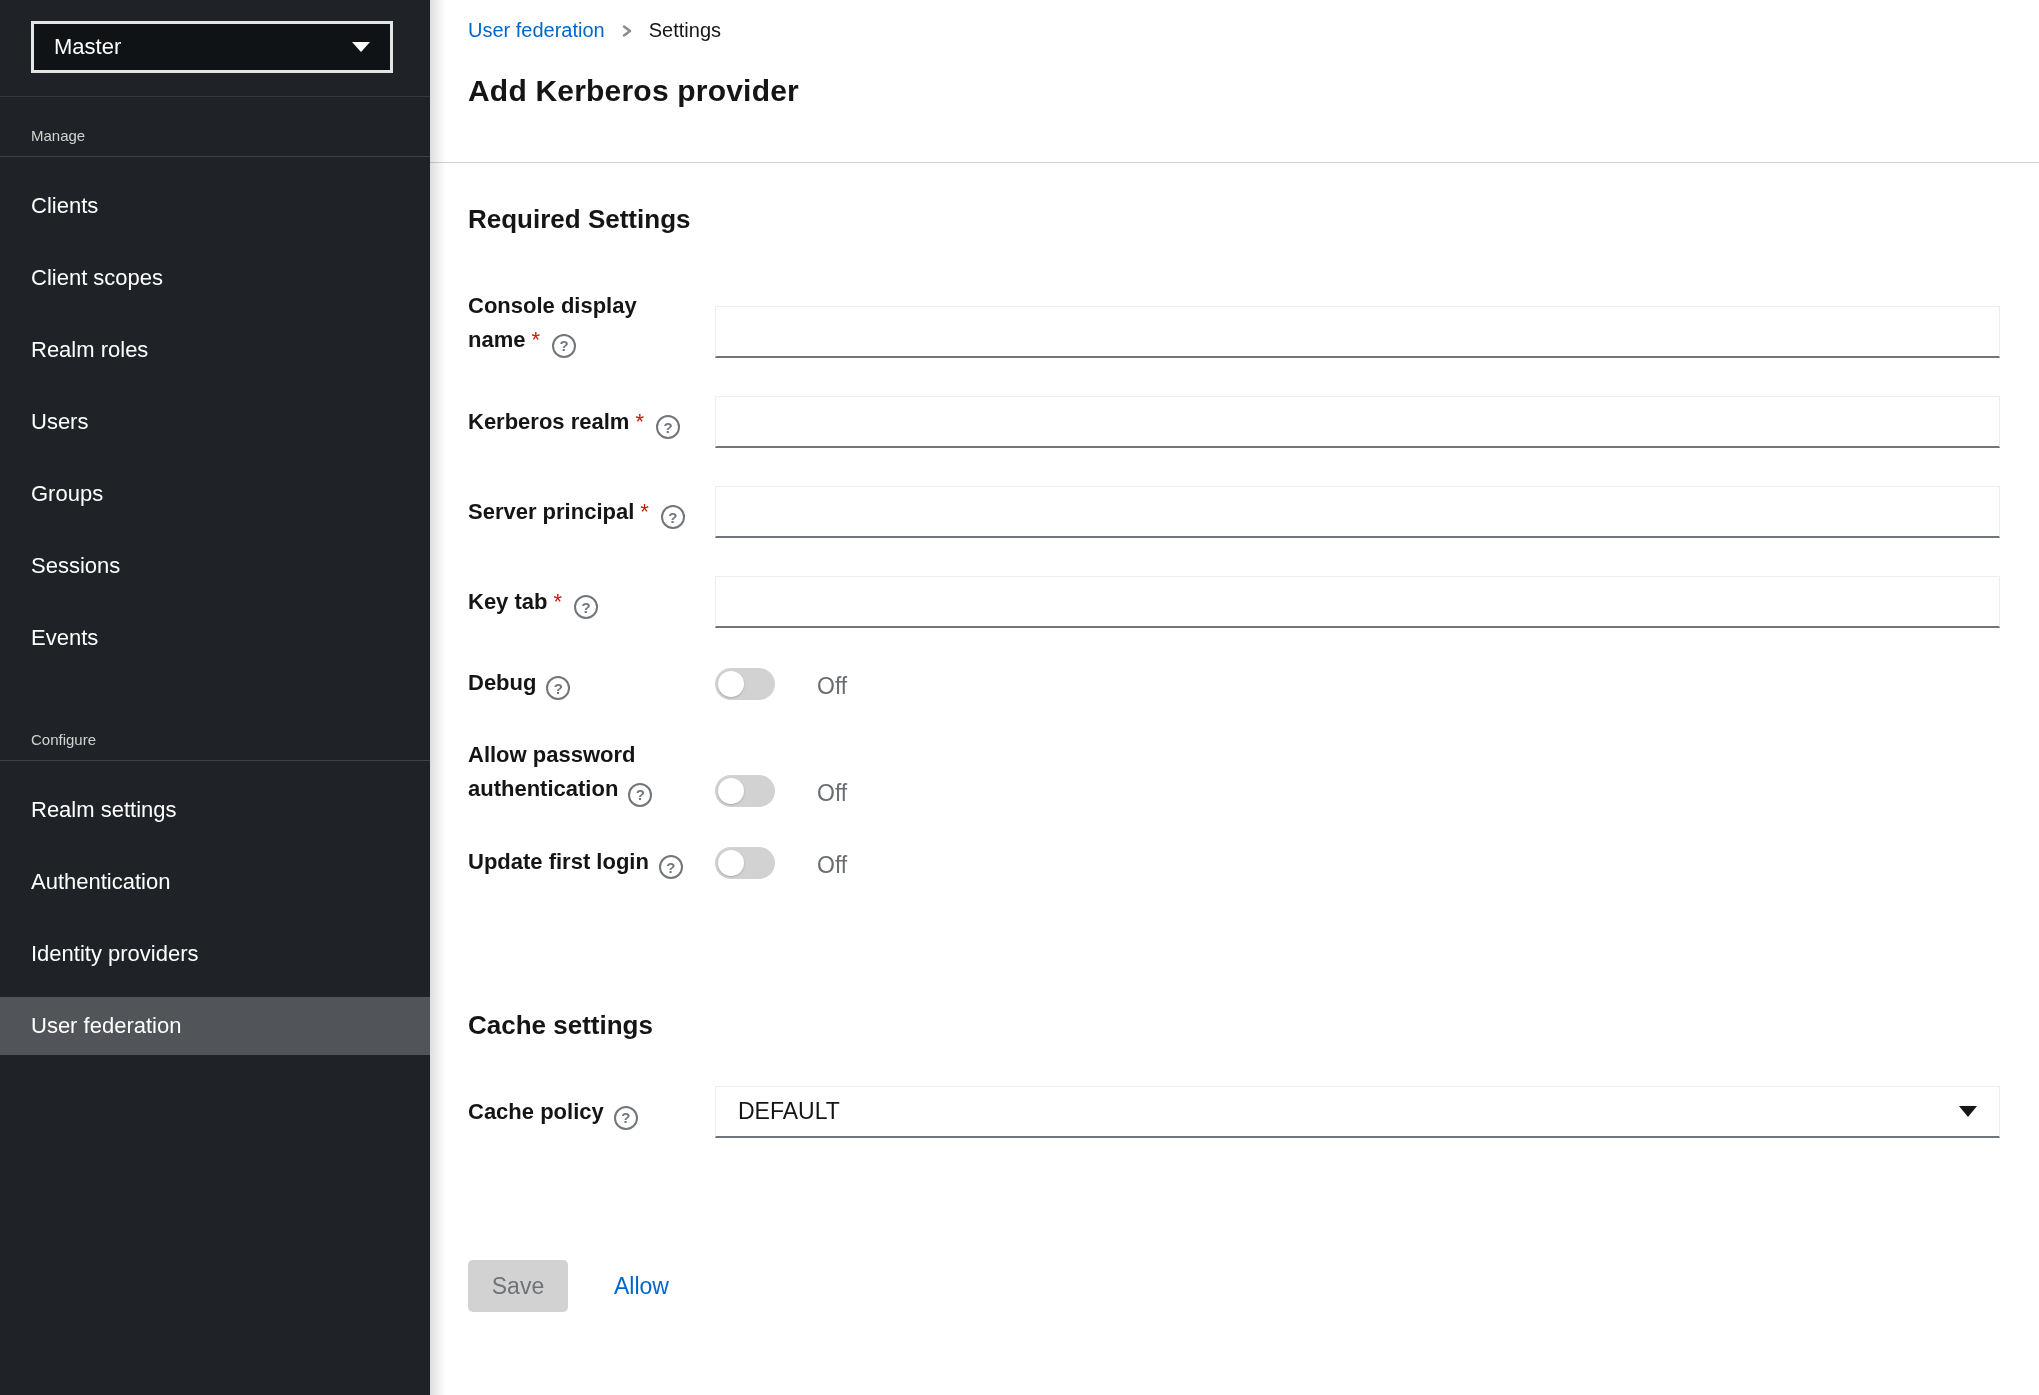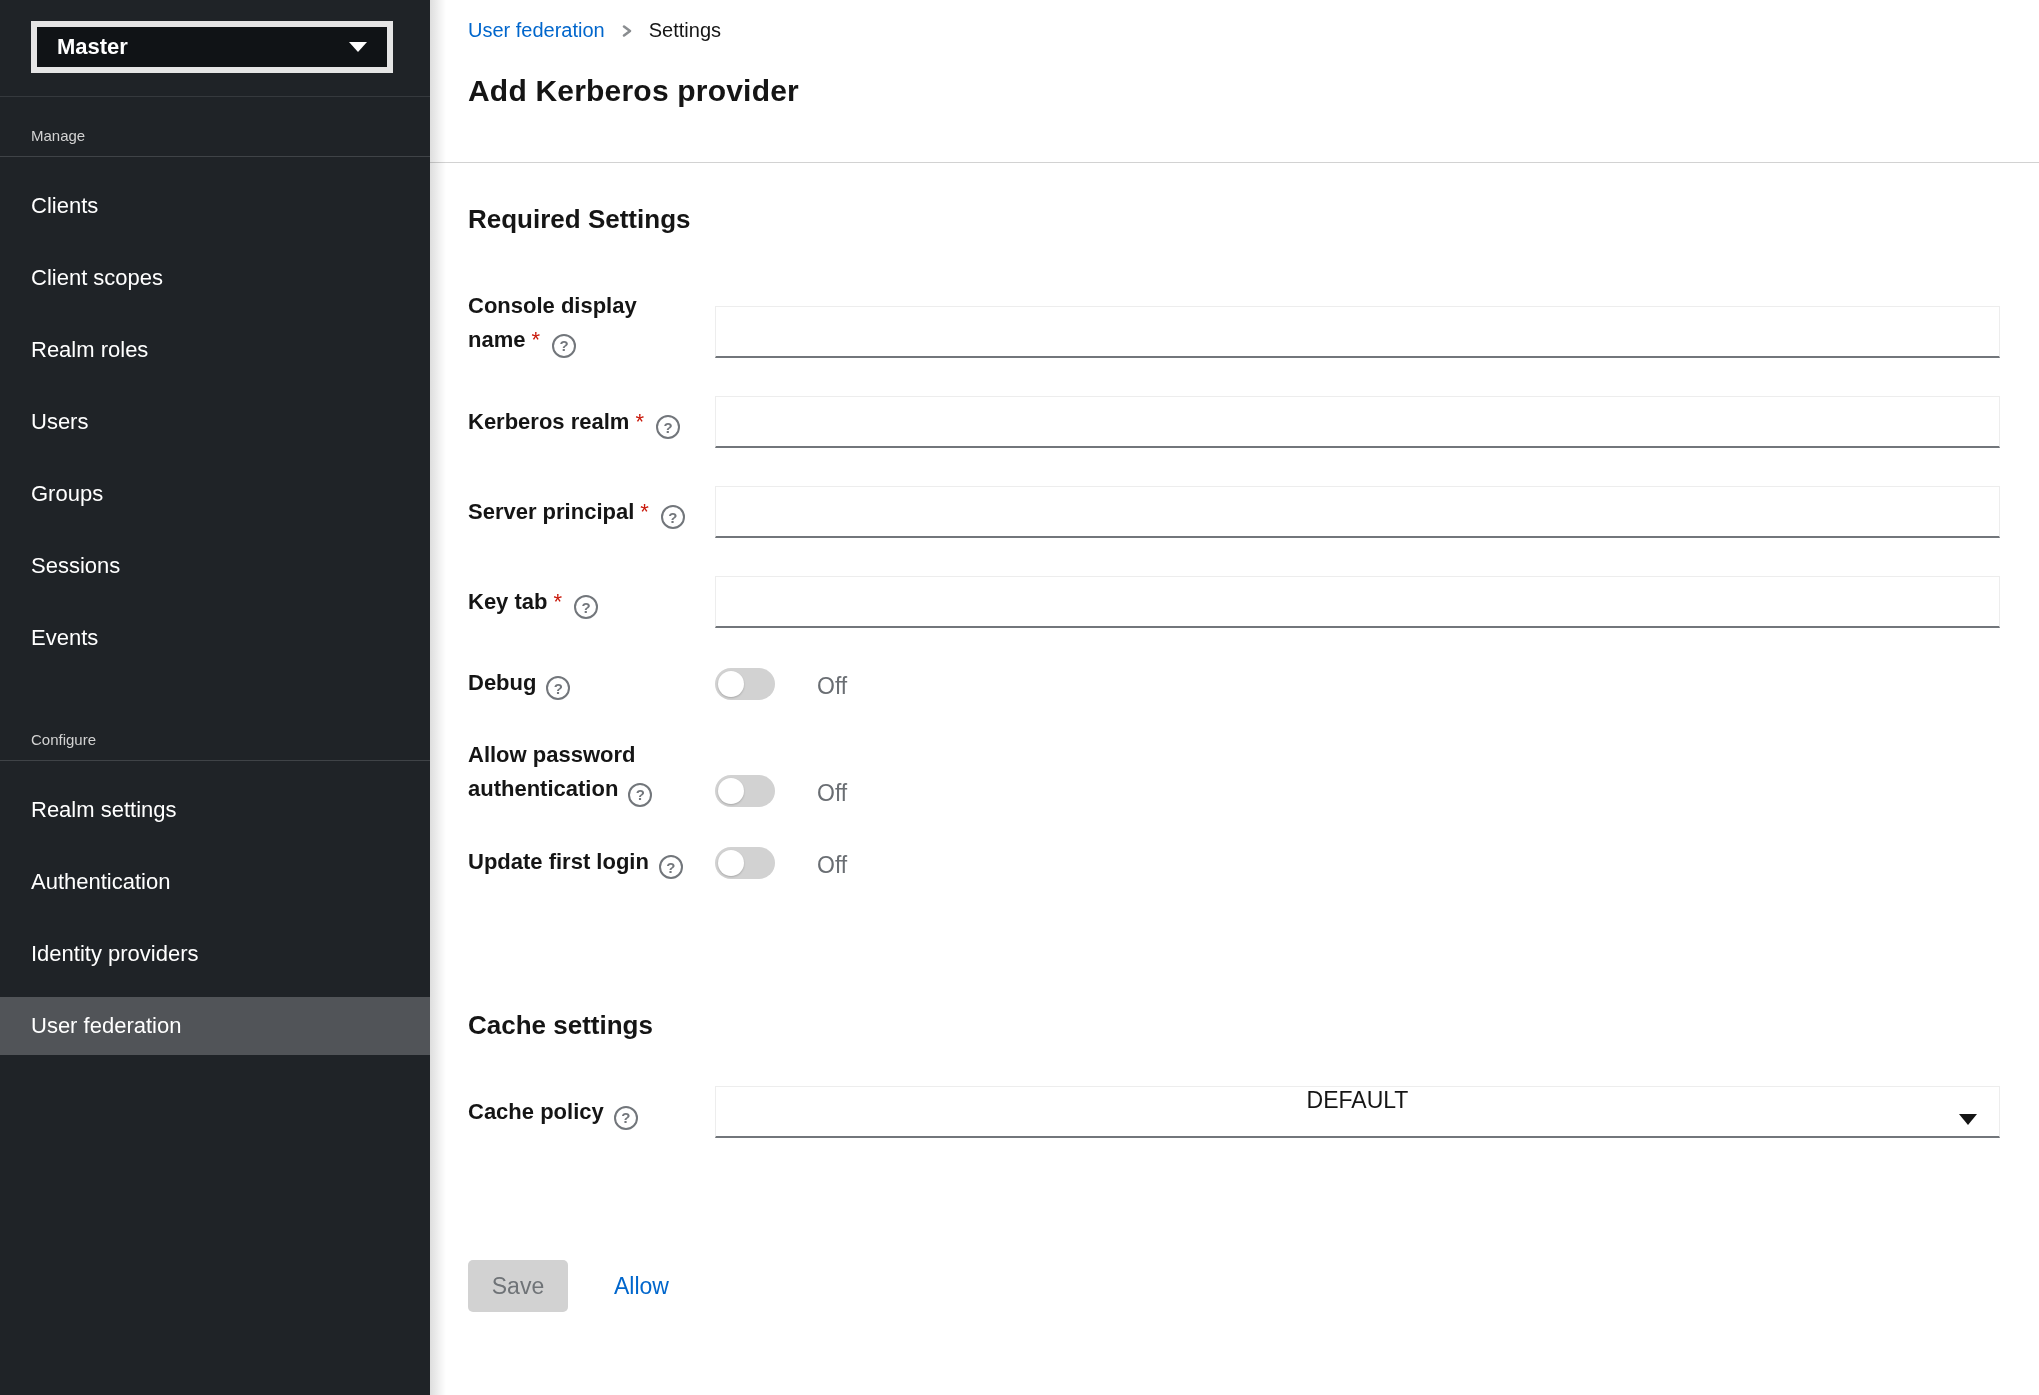--- a/index.html
+++ b/index.html
@@ -4,21 +4,21 @@
 <style>
   * { margin:0; padding:0; box-sizing:border-box; }
   html,body { width:2039px; height:1395px; overflow:hidden; }
   body { font-family:"Liberation Sans", sans-serif; background:#fff; color:#151515; }
 
   .app { display:flex; width:2039px; height:1395px; }
 
   
   .sidebar { width:430px; flex-shrink:0; background:#1f2327; color:#fff; display:flex; flex-direction:column; }
   .sidebar-header { height:97px; padding:21px 37px 0 31px; border-bottom:1px solid #35393d; }
-  .realm-selector { height:52px; width:100%; background:#101316; border:6px solid #e5e5e5; display:flex; align-items:center; justify-content:space-between; padding:0 20px; cursor:pointer;font-weight:bold; }
+  .realm-selector { height:52px; width:100%; background:#101316; border:3px solid #e5e5e5; display:flex; align-items:center; justify-content:space-between; padding:0 20px; cursor:pointer; }
   .realm-selector-label { font-size:22px; color:#fff; }
   .caret-down-white { width:0; height:0; border-left:9px solid transparent; border-right:9px solid transparent; border-top:10px solid #fff; }
 
   .nav-section-label { font-size:15px; color:#d2d2d2; padding:30px 0 12px 31px; }
   .nav-section--configure .nav-section-label { padding-top:50px; }
   .nav-section-divider { border-bottom:1px solid #3f4347; }
   .nav-list { list-style:none; margin-top:20px; }
   .nav-item { height:58px; margin-bottom:14px; display:flex; align-items:center; padding-left:31px; font-size:22px; color:#fff; cursor:pointer; }
   .nav-item.selected { background:#515458; }
 
@@ -53,21 +53,21 @@
 
   .text-input { width:100%; height:52px; background:#fff; border:1px solid #ededed; border-bottom:2px solid #72767b;
                 font-size:22px; padding:0 16px; color:#151515; font-family:"Liberation Sans", sans-serif; }
 
   .toggle { position:relative; width:60px; height:32px; background:#d2d2d2; border-radius:16px; cursor:pointer; flex-shrink:0; }
   .toggle-knob { position:absolute; left:3px; top:3px; width:26px; height:26px; background:#fff; border-radius:50%;
                  box-shadow:0 1px 2px rgba(0,0,0,0.2); }
   .toggle-state { margin-left:42px; font-size:23px; color:#6a6e73; }
 
   .select-control { width:100%; height:52px; background:#fff; border:1px solid #ededed; border-bottom:2px solid #72767b;
-                    display:flex; align-items:center; padding:0 22px; font-size:23px; color:#151515; cursor:pointer;flex-direction:column; }
+                    display:flex; align-items:center; padding:0 22px; font-size:23px; color:#151515; cursor:pointer; }
   .caret-down-dark { width:0; height:0; margin-left:auto; border-left:9px solid transparent; border-right:9px solid transparent; border-top:11px solid #151515; }
 
   .actions { display:flex; align-items:center; margin-top:122px; }
   .save-button { width:100px; height:52px; background:#d2d2d2; color:#6f7377; border:none; border-radius:5px;
                  font-size:23px; font-family:"Liberation Sans", sans-serif; cursor:not-allowed; }
   .cancel-link { margin-left:46px; font-size:23px; color:#0066cc; text-decoration:none; cursor:pointer; }
 </style>
 </head>
 <body>
 

